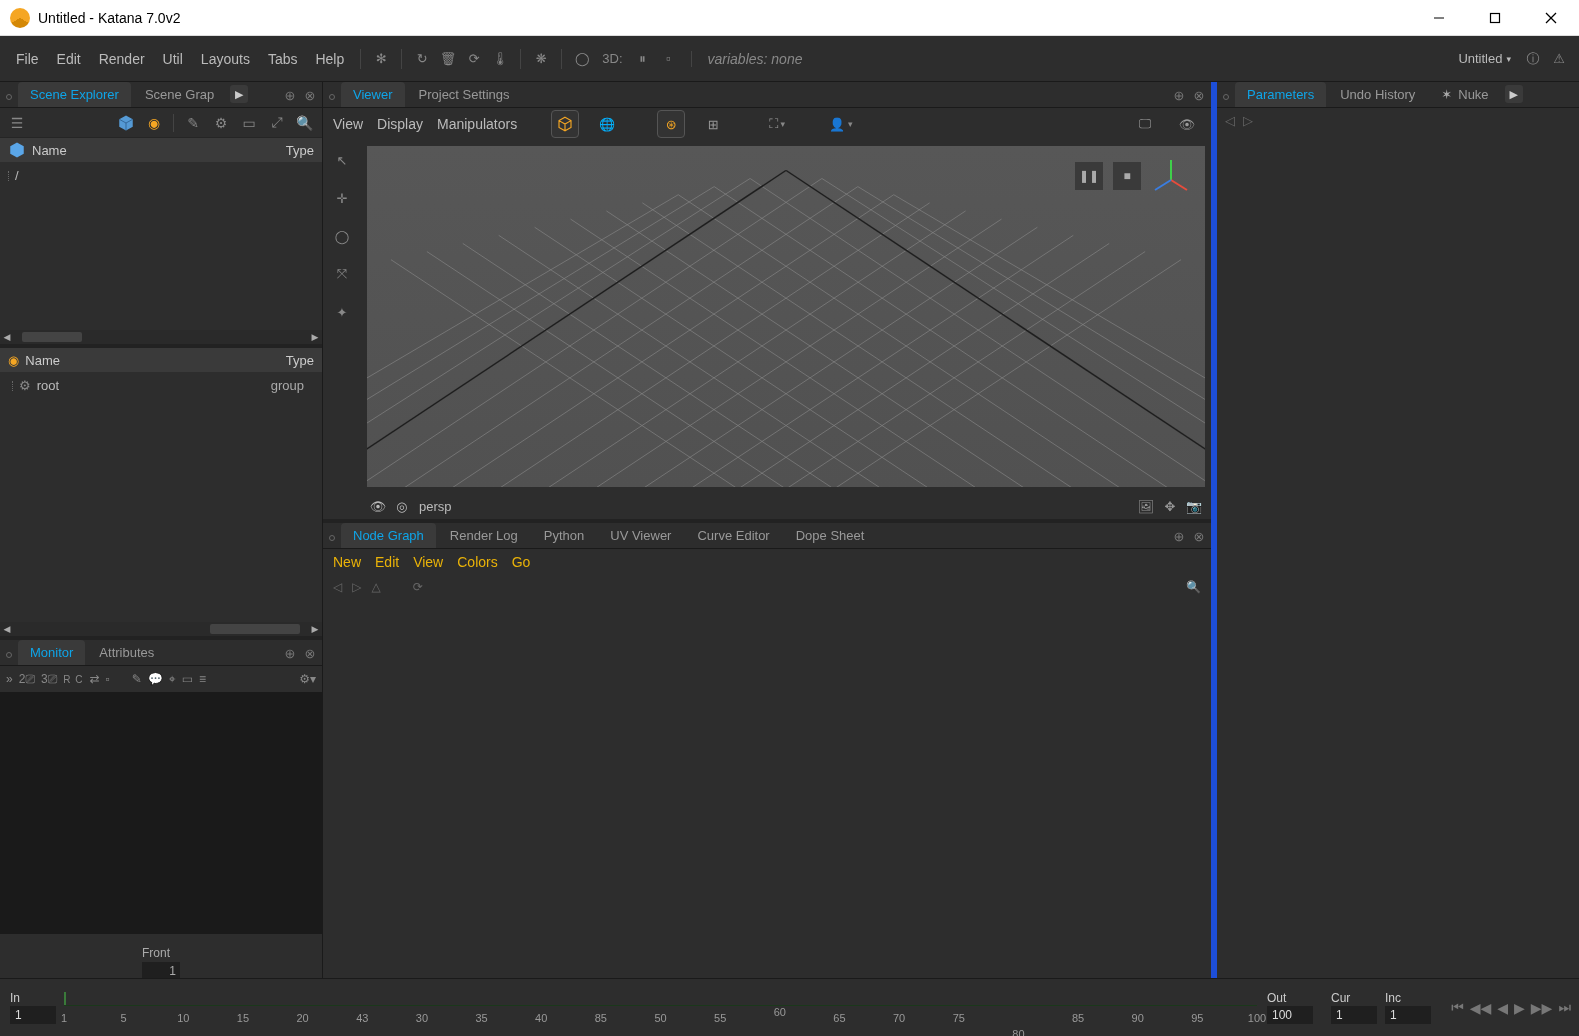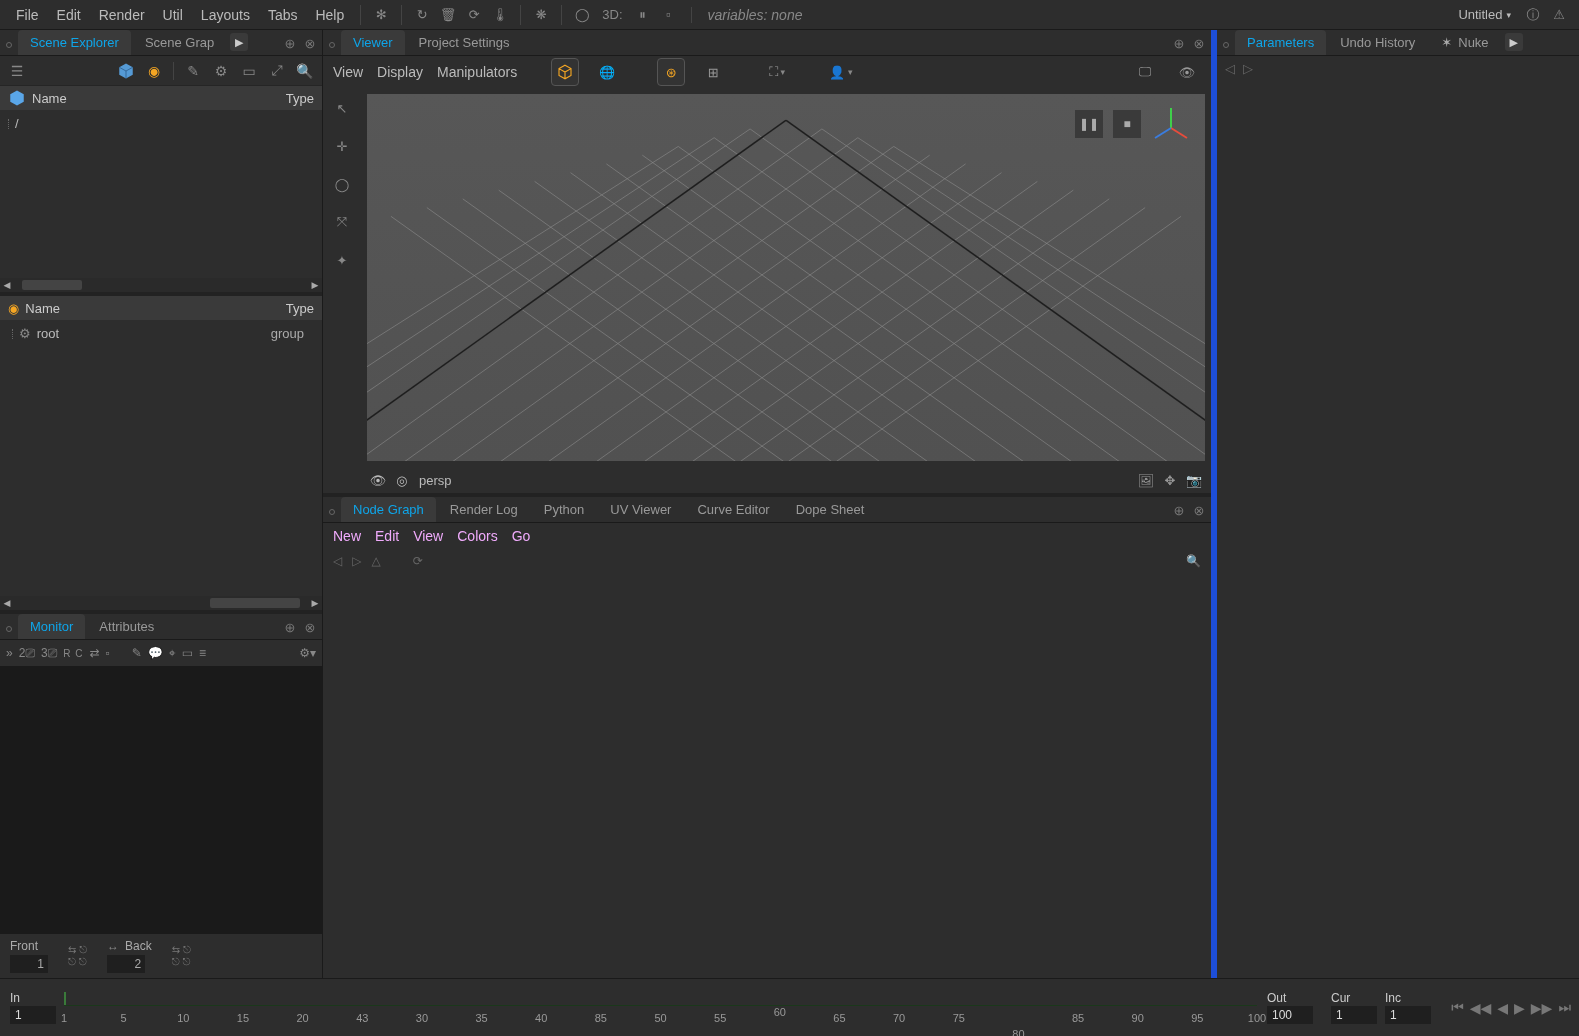--- a/index.html
+++ b/index.html
@@ -4,21 +4,21 @@
 <style>
 * { margin: 0; padding: 0; box-sizing: border-box; font-family: "Segoe UI", Arial, sans-serif; user-select: none; }
 body { background: #ffffff; width: 1579px; height: 1036px; overflow: hidden; font-size: 13px; }
 .window-frame { width: 100%; height: 100%; display: flex; flex-direction: column; background: #2d2d2d; }
 .titlebar { background: #ffffff; height: 36px; display: flex; align-items: center; color: #000; border-bottom: 1px solid #ddd; }
 .titlebar-left { display: flex; align-items: center; padding-left: 10px; flex: 1; gap: 8px; font-size: 14px; }
 .titlebar-logo { width: 20px; height: 20px; border-radius: 50%; background: conic-gradient(#f5a623 0deg 120deg, #d48806 120deg 240deg, #f5a623 240deg 360deg); position: relative; }
 .titlebar-controls { display: flex; }
 .tc-btn { width: 56px; height: 36px; display: flex; align-items: center; justify-content: center; font-size: 12px; }
 
-.menubar { background: #2d2d2d; height: 30px; display: flex; align-items: center; gap: 2px; padding: 0 8px; color: #bbb; border-bottom: 1px solid #1a1a1a; }
+.menubar { background: #2d2d2d; height: 46px; display: flex; align-items: center; gap: 2px; padding: 0 8px; color: #bbb; border-bottom: 1px solid #1a1a1a; }
 .menubar .mitem { padding: 4px 8px; font-size: 14px; }
 .menubar .sep { width: 1px; height: 20px; background: #444; margin: 0 6px; }
 .menubar .icon-btn { width: 24px; height: 24px; display: flex; align-items: center; justify-content: center; color: #888; border-radius: 3px; }
 .menubar .label3d { font-size: 13px; color: #888; padding: 0 6px; }
 .menubar .vars { font-style: italic; color: #888; font-size: 14px; border-left: 1px solid #444; padding-left: 16px; margin-left: 8px;}
 .menubar .spacer { flex: 1; }
 .menubar .proj { font-size: 13px; color: #bbb; padding: 0 8px; display:flex; align-items:center; gap:4px; }
 
 .workarea { flex: 1; display: flex; background: #2d2d2d; min-height: 0; }
 .left-col { width: 323px; display: flex; flex-direction: column; border-right: 1px solid #1a1a1a; min-height: 0; }
@@ -58,28 +58,28 @@
 .viewport-tools { width:38px; background:#2d2d2d; display:flex; flex-direction:column; align-items:center; padding-top:8px; gap:14px; color:#888;}
 .viewport-tools .vt { width:24px;height:24px;display:flex;align-items:center;justify-content:center;}
 .viewport-canvas { flex:1; position:relative; background:#555; margin:6px; overflow:hidden; }
 .vp-overlay-tr { position:absolute; top:10px; right:14px; display:flex; gap:10px; align-items:center;}
 .vp-btn { width:28px;height:28px;background:#3a3a3a;display:flex;align-items:center;justify-content:center;color:#aaa;font-size:12px;}
 .vp-axes { width:40px;height:40px; position:relative;}
 .vp-status { height:26px; background:#2d2d2d; display:flex; align-items:center; padding:0 10px; gap:10px; color:#bbb; font-size:13px;}
 .vp-status .right { margin-left:auto; display:flex; gap:10px; color:#999;}
 .sp{width:14px;height:14px;display:inline-flex;align-items:center;justify-content:center;}
 
-.nodegraph-menubar { height:26px; display:flex; align-items:center; gap:14px; padding:0 10px; color:#f0abfc; font-size:14px; background:#2d2d2d;}
+.nodegraph-menubar { height:26px; display:flex; align-items:center; gap:14px; padding:0 10px; color:#eab308; font-size:14px; background:#2d2d2d;}
 .ng-iconbar { height:24px; display:flex; align-items:center; gap:10px; padding:0 10px; color:#666; font-size:12px;}
 .ng-iconbar .sp-search{margin-left:auto;}
 .ng-canvas { flex:1; background:#2d2d2d; }
 
 .monitor-toolbar { height:26px; display:flex;align-items:center;gap:6px;padding:0 6px;color:#888;font-size:12px; background:#2d2d2d;}
 .monitor-body { flex:1; background:#1a1a1a; }
-.monitor-footer { height:44px; background:#2d2d2d; display:flex; align-items:center; gap:20px; padding:12px 10px; color:#aaa; font-size:12px;}
+.monitor-footer { height:44px; background:#2d2d2d; display:flex; align-items:center; gap:20px; padding:12px 10px; color:#aaa; font-size:12px;flex-direction:column;}
 .monitor-footer .blk{display:flex;flex-direction:column;align-items:flex-start;gap:2px;}
 .monitor-footer .valbox{display:flex;align-items:center;gap:6px;}
 .monitor-footer .nbox{background:#1f1f1f;width:38px;height:18px;display:flex;align-items:center;justify-content:flex-end;padding:0 4px;}
 
 .right-toolbar { height:24px; display:flex; align-items:center; gap:8px; padding:0 8px; color:#666;}
 .right-body { flex:1; background:#2d2d2d; }
 
 .timeline { height:58px; background:#2d2d2d; display:flex; color:#ccc; border-top:1px solid #1a1a1a;}
 .timeline .in-block, .timeline .out-block, .timeline .cur-block, .timeline .inc-block {display:flex;flex-direction:column;align-items:flex-start;justify-content:center;padding:0 10px;font-size:12px;}
 .timeline .in-block, .timeline .out-block {width:64px;}
@@ -93,20 +93,44 @@
 .timeline .tail {width:150px;display:flex;align-items:center;justify-content:flex-end;gap:6px;padding:0 8px;color:#777;font-size:14px;}
 
 svg.grid {width:100%;height:100%;display:block;}
 .cube-icon{width:18px;height:18px;}
 </style>
 </head>
 <body>
 
 <div class="window-frame">
 
+  <div class="titlebar">
+    <div class="titlebar-left">
+      <div class="titlebar-logo"></div>
+      <span>Untitled - Katana 7.0v2</span>
+    </div>
+    <div class="titlebar-controls">
+      <div class="tc-btn">
+        <svg width="12" height="12">
+            <line x1="1" y1="6" x2="11" y2="6" stroke="#000" stroke-width="1"></line>
+          </svg>
+      </div>
+      <div class="tc-btn">
+        <svg width="12" height="12">
+            <rect x="1.5" y="1.5" width="9" height="9" fill="none" stroke="#000" stroke-width="1.2"></rect>
+          </svg>
+      </div>
+      <div class="tc-btn">
+        <svg width="12" height="12">
+            <line x1="1" y1="1" x2="11" y2="11" stroke="#000" stroke-width="1.2"></line>
+            <line x1="11" y1="1" x2="1" y2="11" stroke="#000" stroke-width="1.2"></line>
+          </svg>
+      </div>
+    </div>
+  </div>
 
   <div class="menubar">
     <span class="mitem">File</span>
     <span class="mitem">Edit</span>
     <span class="mitem">Render</span>
     <span class="mitem">Util</span>
     <span class="mitem">Layouts</span>
     <span class="mitem">Tabs</span>
     <span class="mitem">Help</span>
     <span class="sep"></span>

